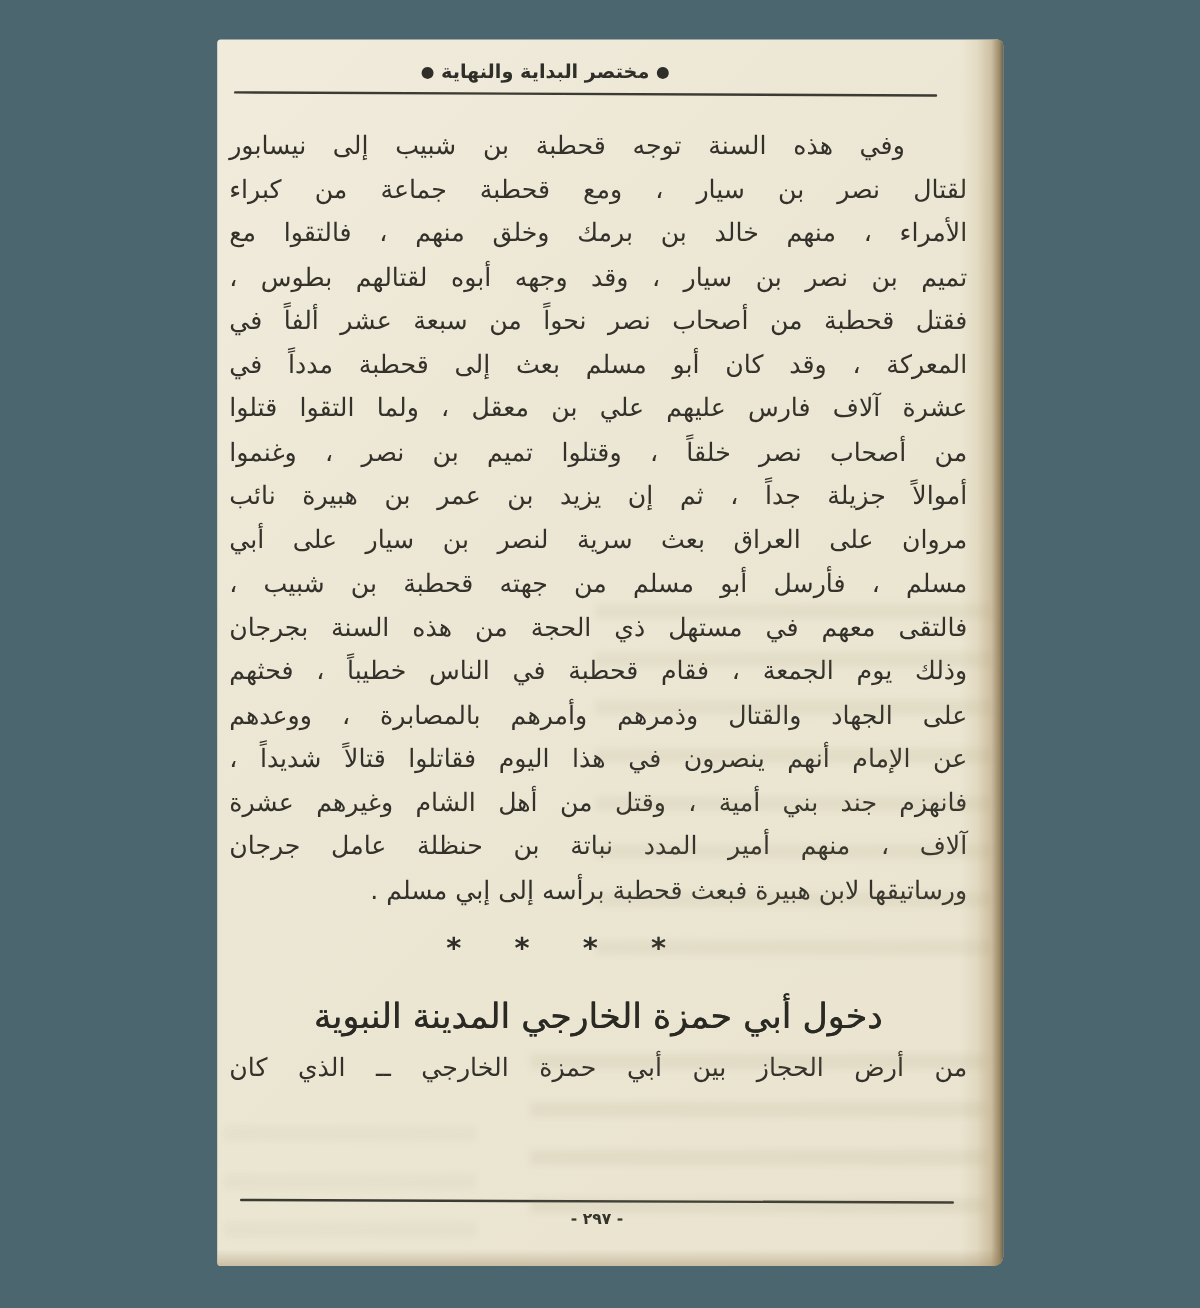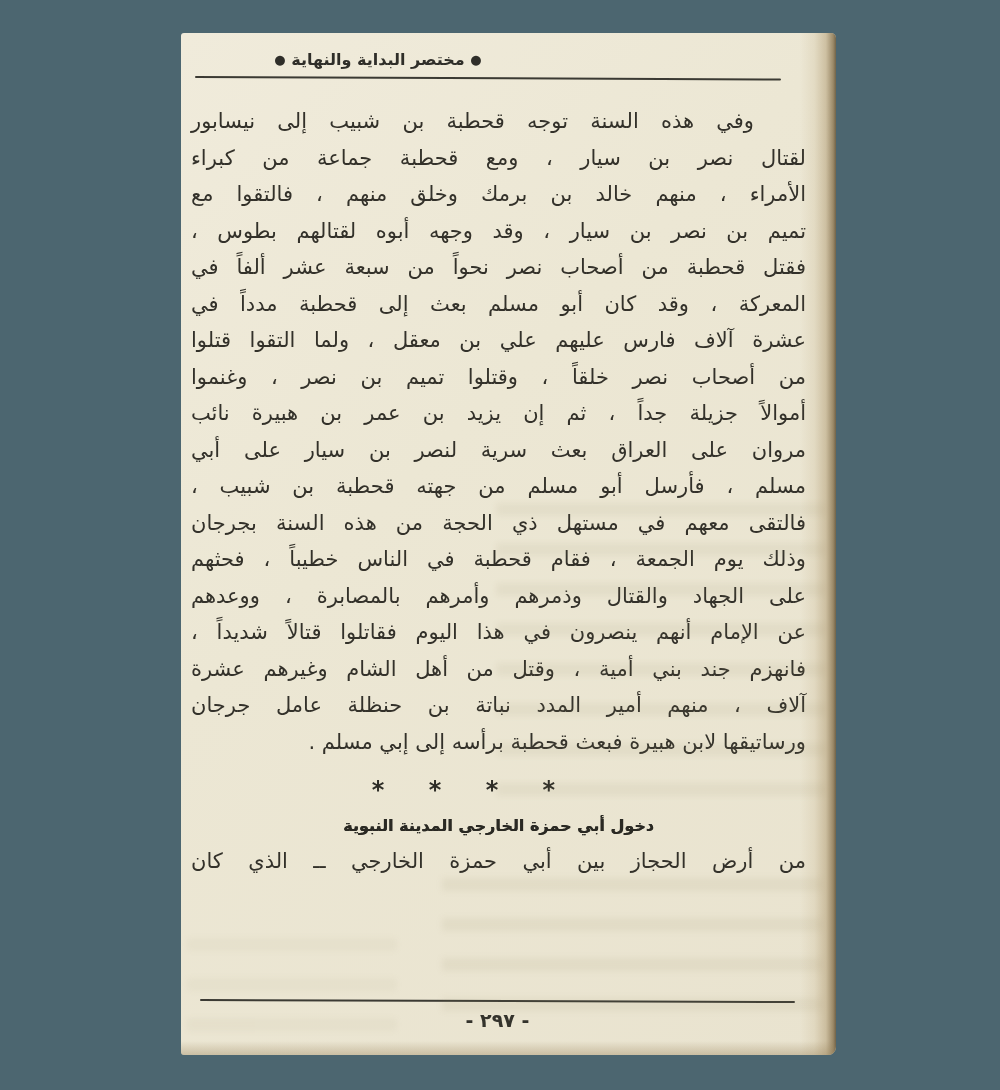--- a/index.html
+++ b/index.html
@@ -39,21 +39,21 @@
     background:repeating-linear-gradient(to bottom,
       rgba(148,138,100,0.20) 0 13px, rgba(148,138,100,0) 13px 40px);
     filter:blur(3px);
   }
   .ghost-1 { right:10px; top:470px; width:330px; height:310px; opacity:.45; }
   .ghost-2 { right:14px; top:845px; width:380px; height:150px; opacity:.5; }
   .ghost-3 { left:6px;  top:905px; width:210px; height:110px; opacity:.3; }
 
   .page-header {
     margin-top:17px; padding-left:17px;
-    text-align:center;
+    text-align:right;
     font-size:16px; font-weight:bold;
     color:#2f2e29; letter-spacing:0.2px;
     direction:rtl; unicode-bidi:plaintext;
     width:360px;
   }
   .page-header .bullet { font-size:13px; vertical-align:1px; }
   .header-rule {
     height:2px; width:586px;
     margin:7px 0 0 14px;
     background:#3b3a33; border-radius:1px;
@@ -77,39 +77,39 @@
   .p2 { margin-top:6px; }
 
   .stars {
     margin-top:16px;
     text-align:center;
     position:relative; left:-26px;
     font-size:24px; font-weight:bold;
     letter-spacing:18px; color:#2e2d27;
   }
   .section-heading {
-    margin-top:12px;
+    margin-top:26px;
     text-align:center;
     direction:rtl;
-    font-size:16px; font-weight:bold;
+    font-size:29px; font-weight:normal;
     color:#2a2923;
     text-shadow:0.4px 0 0 #2a2923;
   }
 
   .footer-rule {
     position:absolute; left:19px; top:966px;
     width:595px; height:2px;
     background:#3b3a33; border-radius:1px;
     transform:rotate(0.2deg); transform-origin:left center;
   }
   .page-num {
     position:absolute; left:19px; top:976px;
     width:595px; text-align:center;
     direction:rtl;
-    font-size:19px; font-weight:bold; color:#34332c;
+    font-size:13px; font-weight:bold; color:#34332c;
   }
 </style>
 </head>
 <body>
 
 <div class="scan-page">
 
   <div class="page-header">
     <span class="bullet">●</span>
     <span>مختصر البداية والنهاية</span>

